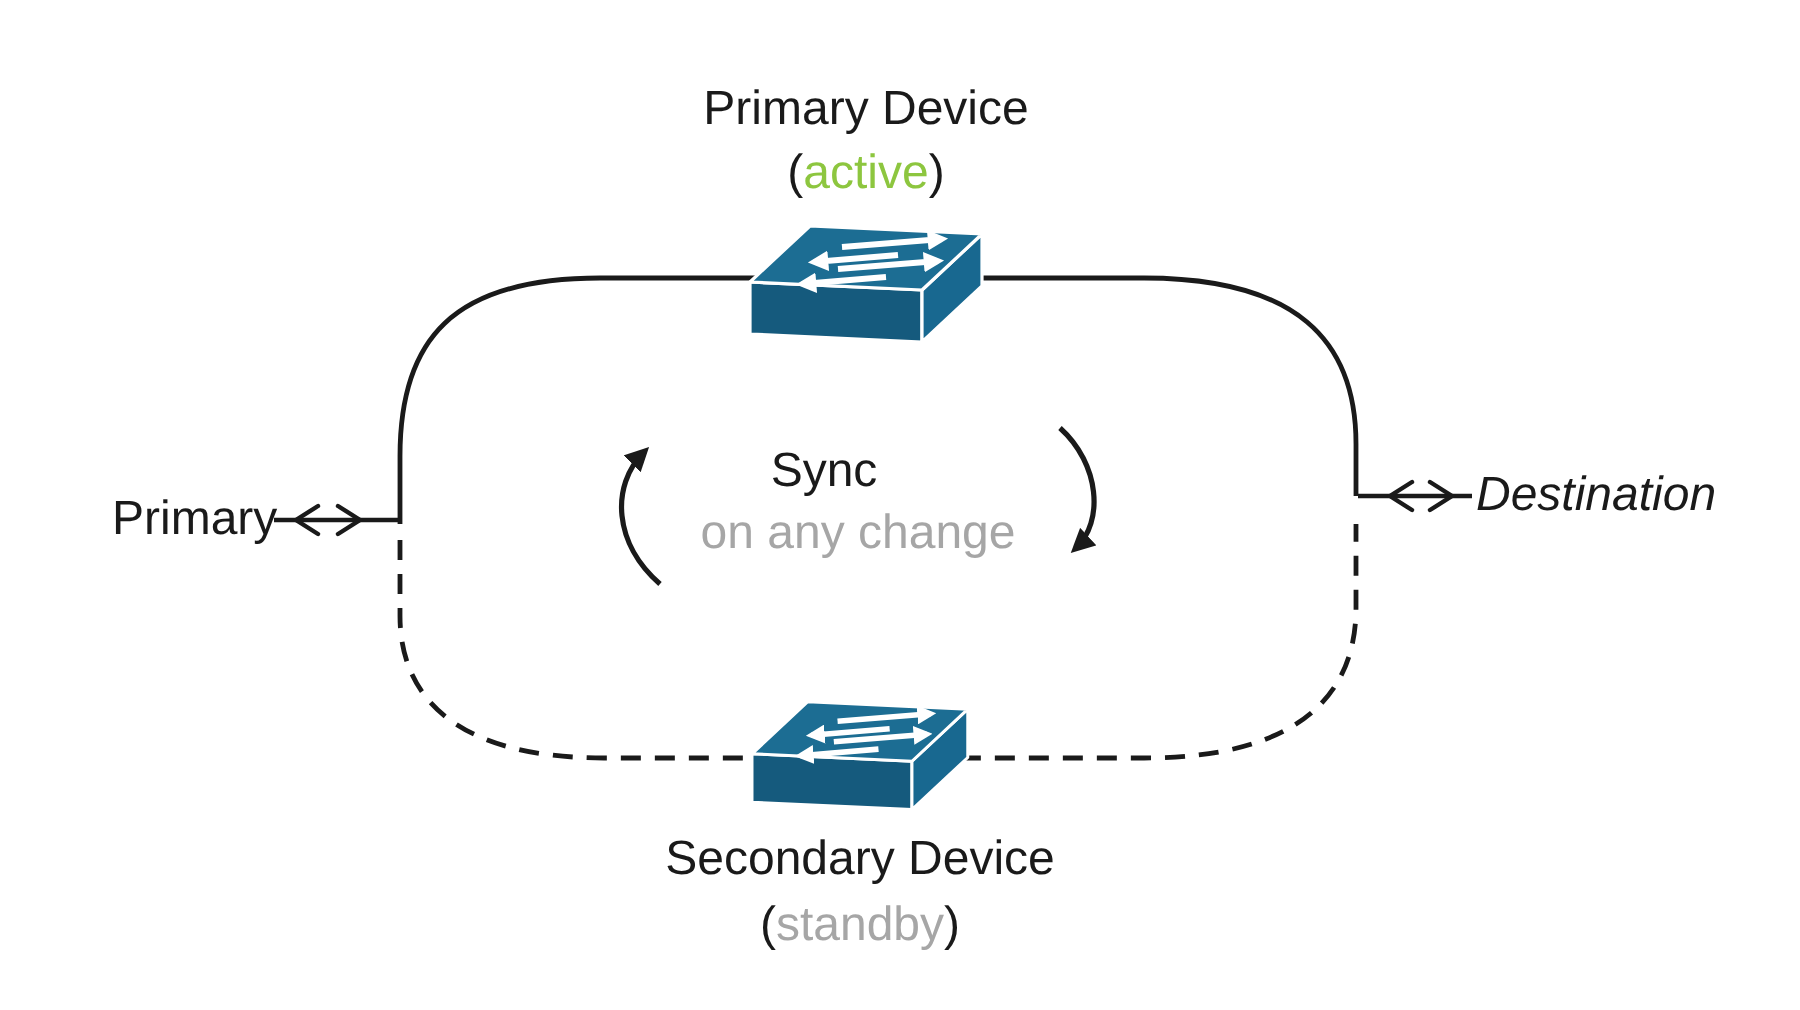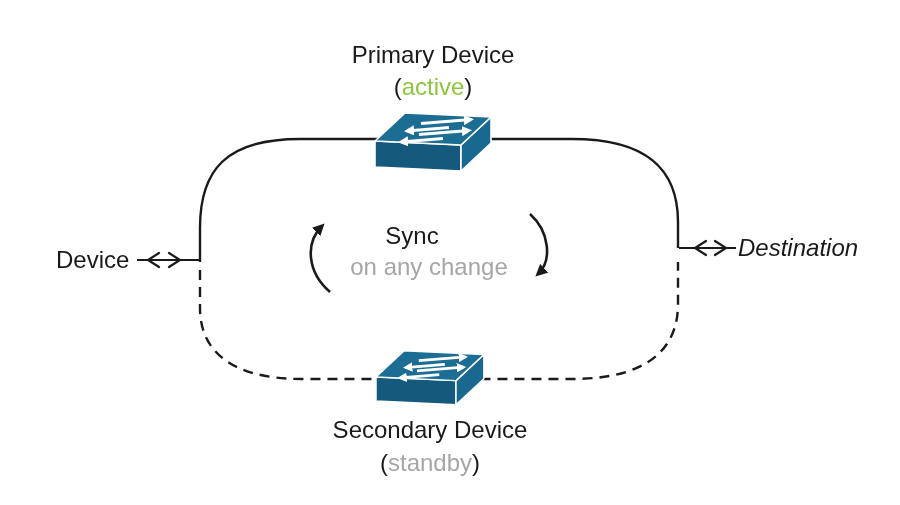--- a/index.html
+++ b/index.html
@@ -78,21 +78,21 @@
     <use href="#switch-icon" transform="translate(375,111)"></use>
     <use href="#switch-icon" transform="translate(376,349) scale(0.93)"></use>
   </svg>
 
   <div class="label" style="left:433px; top:40px;">Primary Device</div>
 
   <div class="label" style="left:433px; top:72px;">
     <span>(</span><span style="color: rgb(141, 198, 63); margin-top: 20px;">active</span><span>)</span>
   </div>
 
-  <div class="label left-anchor" style="left:56px; top:245px;">Device</div>
+  <div class="label left-anchor" style="left:56px; top:245px;">Primary</div>
 
   <div class="label left-anchor" style="left:738px; top:233px;font-style:italic;">Destination</div>
 
   <div class="label" style="left:412px; top:221px;">Sync</div>
 
   <div class="label" style="left:430px; top:415px;">Secondary Device</div>
 
   <div class="label" style="left: 429px; top: 252px; color: rgb(166, 166, 166);">on any change</div>
 
   <div class="label" style="left:430px; top:448px;">

